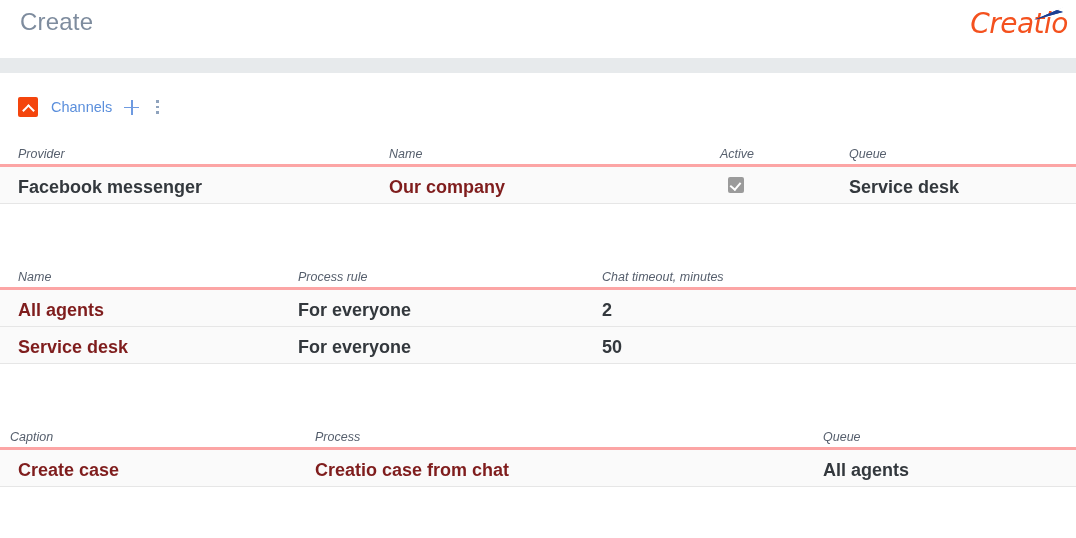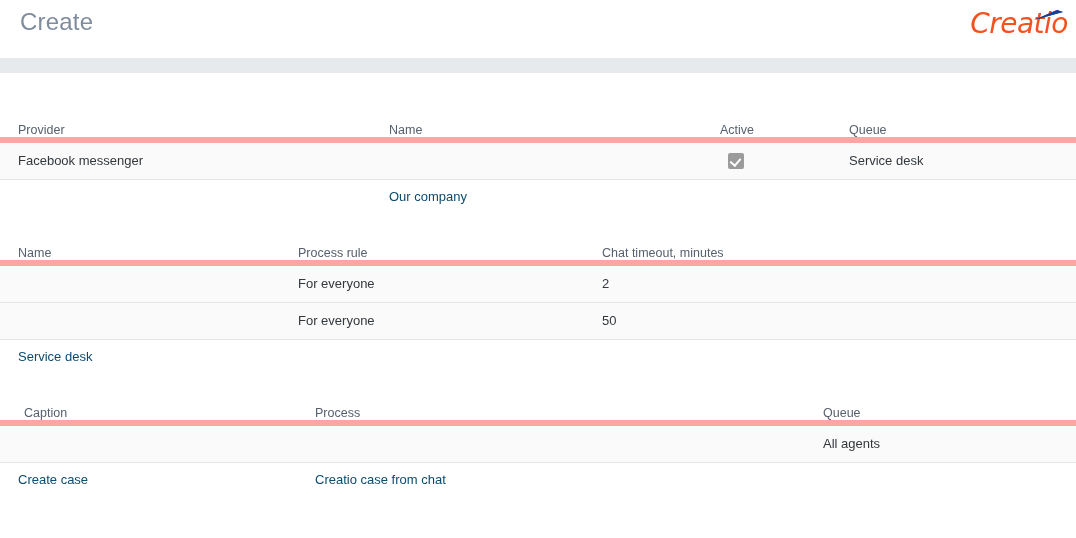--- a/index.html
+++ b/index.html
@@ -145,46 +145,47 @@
     height: 3px;
     background: #8fa3bd;
     margin: 1.6px 0;
   }
 
   
   .grid { width: 100%; position: relative; }
   .grid-head {
     position: relative;
     height: 26px;
-    border-bottom: 6px solid #fca5a5;
+    border-bottom: 3px solid #fca5a5;
+    font-style: italic;
   }
   .grid-head .cell {
     position: absolute;
     top: 6px;
     font-size: 12.5px;
     color: #57606e;
     white-space: nowrap;
   }
   .grid-row {
     position: relative;
     height: 37px;
     background: #fafafa;
     border-bottom: 1px solid #e6e6e6;
   }
   .grid-row .cell {
     position: absolute;
     top: 10px;
-    font-size: 13px;
+    font-size: 18px;
     color: #33383d;
     white-space: nowrap;
+    font-weight: bold;
   }
   .grid-row .cell.link {
-    color: #0c4a6e;
-    cursor: pointer;
-    margin-top: 36px;
+    color: #7f1d1d;
+    cursor: pointer;
   }
   .checkbox {
     position: absolute;
     top: 10px;
     width: 16px;
     height: 16px;
     background: #9b9b9b;
     border-radius: 2px;
     cursor: pointer;
   }
@@ -217,20 +218,30 @@
   </div>
 </div>
 
 <div class="header-band"></div>
 
 <div class="content">
 
   <div class="spacer-sm"></div>
 
   <div class="section">
+    <div class="section-head">
+      <div class="collapse-btn"></div>
+      <div class="section-title">Channels</div>
+      <div class="icon-plus"></div>
+      <div class="icon-kebab">
+          <i></i>
+          <i></i>
+          <i></i>
+        </div>
+    </div>
 
     <div class="spacer-sm"></div>
 
     <div class="grid">
       <div class="grid-head">
         <div class="cell" style="left:18px">Provider</div>
         <div class="cell" style="left:389px">Name</div>
         <div class="cell" style="left:720px">Active</div>
         <div class="cell" style="left:849px">Queue</div>
       </div>
@@ -269,21 +280,21 @@
   </div>
 
   <div class="spacer-lg"></div>
 
   <div class="section">
 
     <div class="spacer-sm"></div>
 
     <div class="grid">
       <div class="grid-head">
-        <div class="cell" style="left:24px">Caption</div>
+        <div class="cell" style="left:10px">Caption</div>
         <div class="cell" style="left:315px">Process</div>
         <div class="cell" style="left:823px">Queue</div>
       </div>
       <div class="grid-row">
         <div class="cell link" style="left:18px">Create case</div>
         <div class="cell link" style="left:315px">Creatio case from chat</div>
         <div class="cell" style="left:823px">All agents</div>
       </div>
     </div>
   </div>

